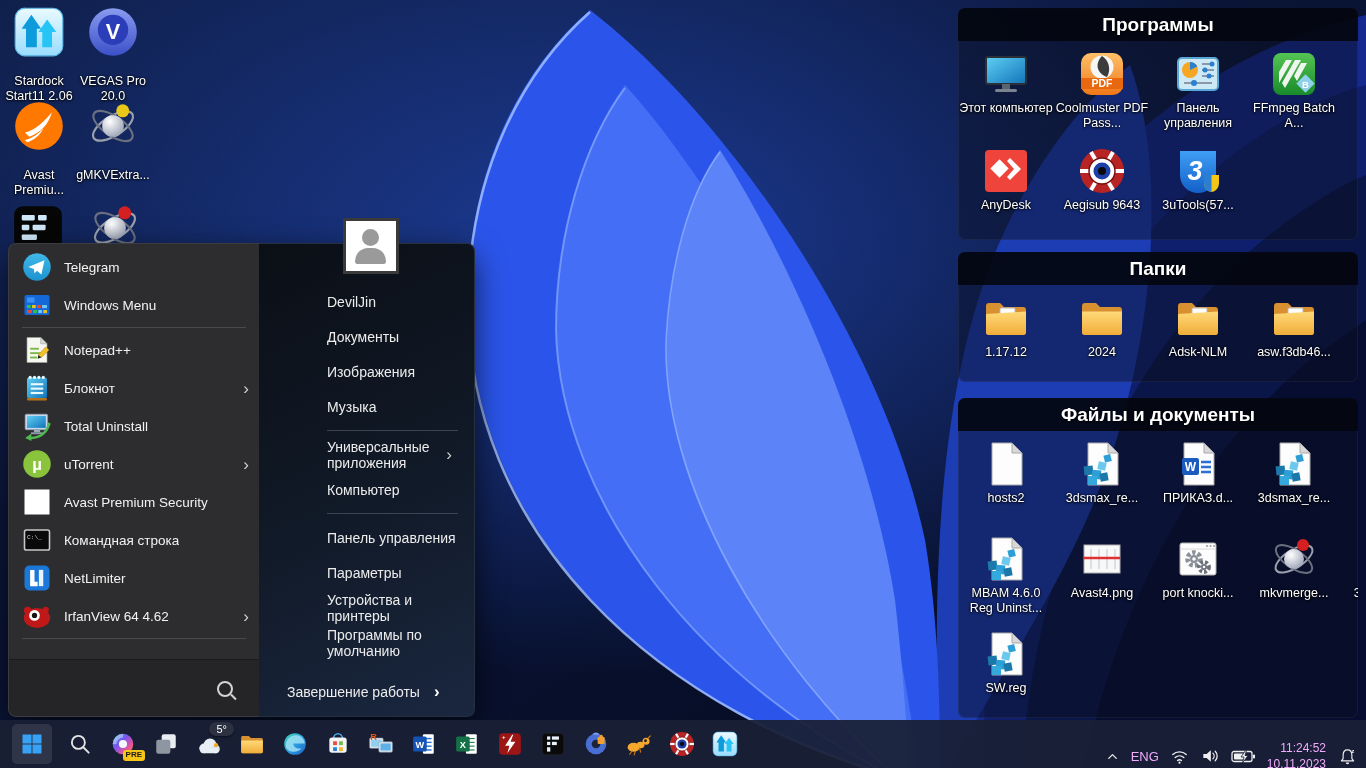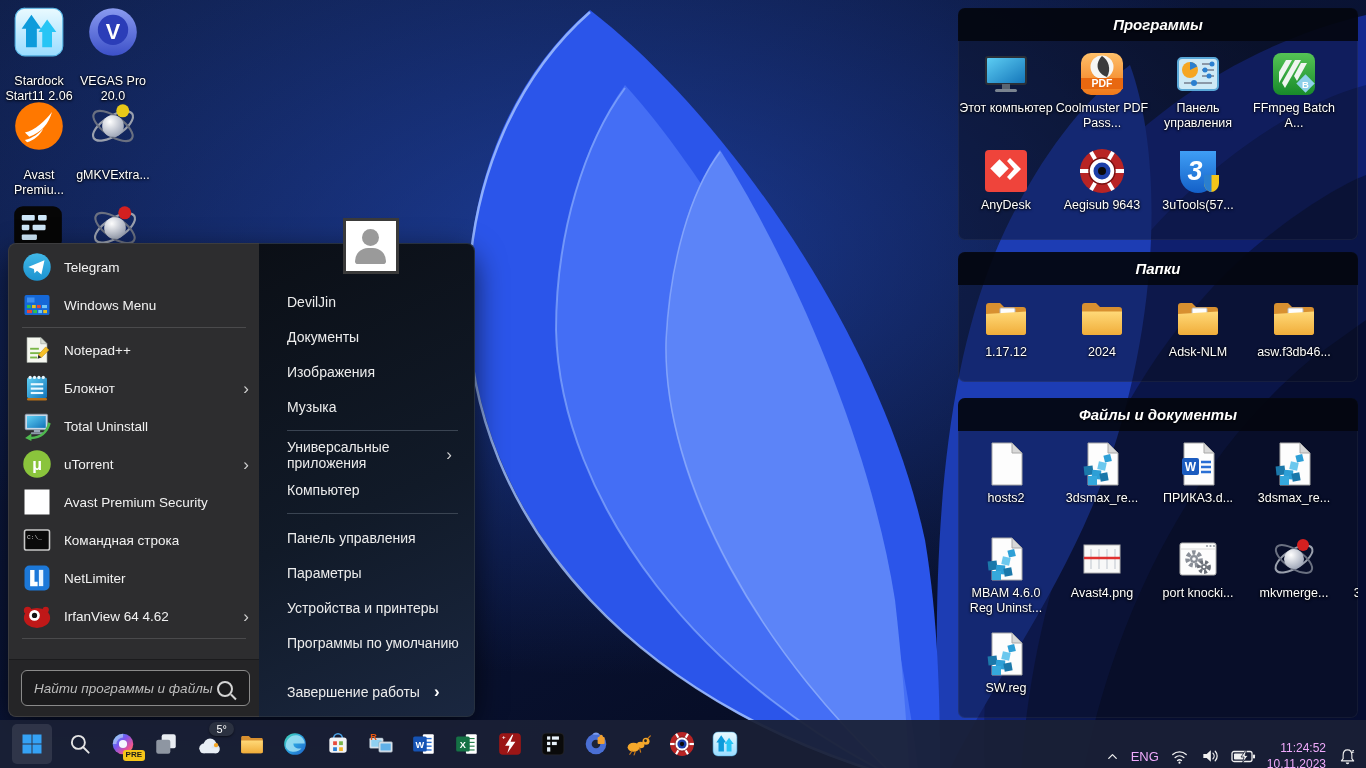--- a/index.html
+++ b/index.html
@@ -12,21 +12,21 @@
   
   .dicon{position:absolute;width:78px;display:flex;flex-direction:column;align-items:center;z-index:2;cursor:default;}
   .dicon .ic{width:52px;height:52px;}
   .dlabel{margin-top:16px;font-size:12.5px;line-height:1.2;color:#fff;text-align:center;
           text-shadow:0 1px 3px #000,0 0 2px #000;}
 
   
   .fence{position:absolute;left:958px;width:400px;border-radius:7px;overflow:hidden;z-index:2;
          background:rgba(10,16,34,0.45);box-shadow:inset 0 0 0 1px rgba(255,255,255,0.05);}
   .fence-title{height:33px;line-height:33px;text-align:center;background:rgba(3,6,14,0.88);
-               color:#fff;font-weight:bold;font-size:15px;text-shadow:0 1px 2px #000;font-style:italic;}
+               color:#fff;font-weight:bold;font-size:19px;text-shadow:0 1px 2px #000;}
   .fence-body{display:grid;grid-template-columns:repeat(5,1fr);padding-top:9px;}
   .fitem{display:flex;flex-direction:column;align-items:center;width:96px;margin:0 auto;}
   .fitem .ic{width:48px;height:48px;}
   .flabel{margin-top:3px;font-size:12.5px;color:#fff;text-align:center;line-height:1.22;
           max-width:94px;text-shadow:0 1px 3px #000,0 0 2px #000;overflow-wrap:anywhere;}
   #fence-programs{top:8px;height:232px;}   #fence-programs .fence-body{grid-auto-rows:97px;}
   #fence-folders{top:252px;height:130px;}  #fence-folders .fence-body{grid-auto-rows:97px;}
   #fence-files{top:398px;height:320px;}    #fence-files .fence-body{grid-auto-rows:95px;}
 
   
@@ -44,21 +44,21 @@
   .sm-searchwrap{height:56px;background:#252527;border-top:1px solid #1b1b1d;border-radius:0 0 0 8px;
                  display:flex;align-items:center;padding:0 12px;position:relative;}
   .sm-search{flex:1;height:34px;background:#1b1b1d;border:1px solid #8a8a8a;border-radius:6px;
              color:#ddd;font-style:italic;font-size:13.5px;padding:0 36px 0 12px;outline:none;
              font-family:"Liberation Sans",sans-serif;}
   .sm-search::placeholder{color:#bdbdbd;}
   .mag{position:absolute;right:26px;top:21px;width:12px;height:12px;border:2px solid #d4d4d4;border-radius:50%;}
   .mag::after{content:"";position:absolute;width:7px;height:2px;background:#d4d4d4;transform:rotate(45deg);right:-6px;bottom:-3px;}
 
   .sm-right{flex:1;background:linear-gradient(155deg,#0b0f16 0%,#111a28 55%,#1a2740 100%);
-            border-radius:0 8px 8px 0;position:relative;color:#ececec;border:1px solid #26303f;border-left:none;}
+            border-radius:0 8px 8px 0;position:relative;color:#ececec;border:1px solid #26303f;border-left:none;padding-left:40px;}
   .avatar{position:absolute;top:-26px;left:84px;width:50px;height:50px;background:#fff;border:3px solid #3a3a3a;}
   .avatar::before{content:"";position:absolute;left:16px;top:8px;width:17px;height:17px;border-radius:50%;background:#9a9a9a;}
   .avatar::after{content:"";position:absolute;left:9px;top:27px;width:31px;height:16px;border-radius:14px 14px 3px 3px;background:#9a9a9a;}
   .smr-list{margin-top:40px;padding-left:28px;}
   .smr-row{height:35px;display:flex;align-items:center;font-size:14px;cursor:default;}
   .smr-row .sm-arrow{margin-left:10px;margin-right:22px;}
   .smr-div{height:1px;background:#3a4452;margin:6px 16px 6px 0;}
   .smr-shutdown{position:absolute;left:28px;bottom:16px;display:flex;align-items:center;font-size:14px;}
   .smr-shutdown .sm-arrow{margin-left:14px;font-weight:bold;color:#fff;}
 
@@ -812,21 +812,20 @@
       <div class="sm-row">
           <svg class="ic">
             <use href="#s-irfan"></use>
           </svg>
           <span class="lbl">IrfanView 64 4.62</span>
           <span class="sm-arrow">›</span>
         </div>
       <div class="sm-div"></div>
     </div>
     <div class="sm-searchwrap">
-      <input class="sm-search" type="text" placeholder="Найти программы и файлы" style="">
       <span class="mag"></span>
     </div>
   </div>
   <div class="sm-right">
     <div class="avatar"></div>
     <div class="smr-list">
       <div class="smr-row">
           <span>DevilJin</span>
         </div>
       <div class="smr-row">

